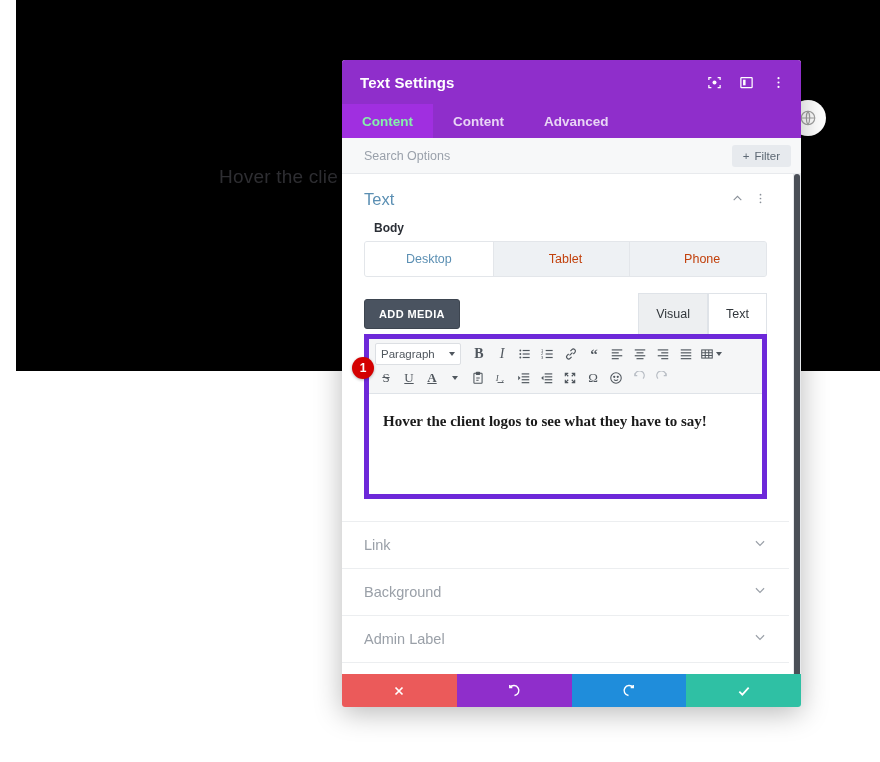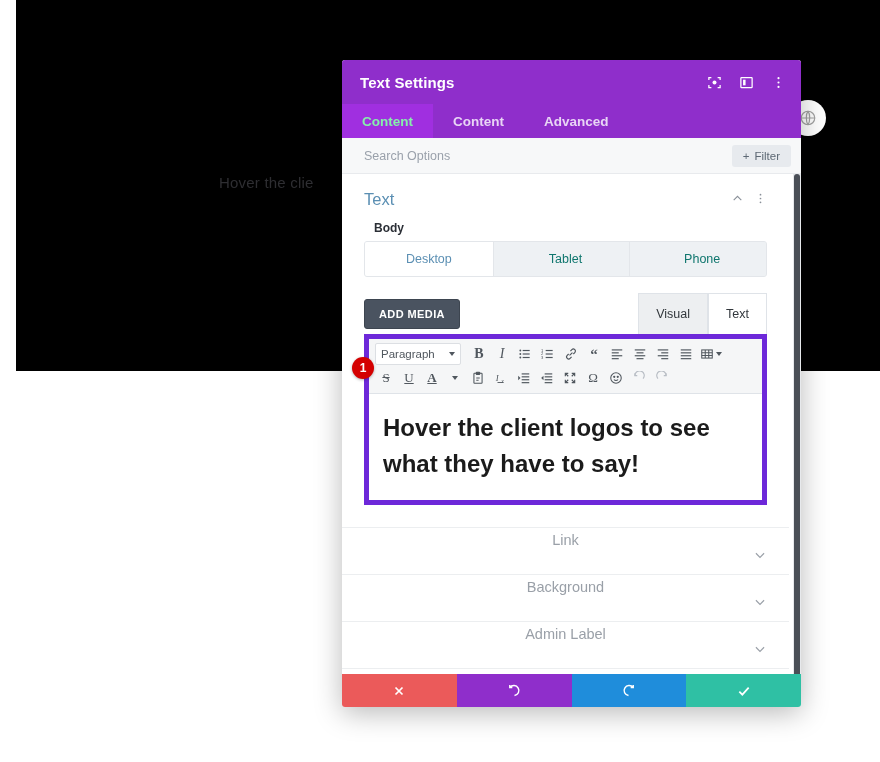--- a/index.html
+++ b/index.html
@@ -10,22 +10,22 @@
     overflow: hidden;
   }
   #page { position: relative; width: 880px; height: 762px; background:#fff; }
 
   
   .site-dark {
     position: absolute; left: 16px; top: 0; width: 864px; height: 371px;
     background: #000000;
   }
   .site-hero-text {
-    position: absolute; left: 219px; top: 174px;
-    font-size: 15px; color: #2e2e32; letter-spacing: .2px;
+    position: absolute; left: 219px; top: 166px;
+    font-size: 19px; color: #2e2e32; letter-spacing: .2px;
     white-space: nowrap; font-family: "Liberation Sans", sans-serif;
   }
   .round-btn {
     position: absolute; left: 790px; top: 100px;
     width: 36px; height: 36px; border-radius: 50%;
     background: #ffffff; display:flex; align-items:center; justify-content:center;
     box-shadow: 0 1px 4px rgba(0,0,0,.35);
   }
   .round-btn svg { opacity:.55; }
 
@@ -88,21 +88,21 @@
   .sect-head-icons { margin-left:auto; display:flex; align-items:center; gap:10px; color:#8a9099; }
 
   .field-label { padding: 6px 22px 4px 32px; font-size:12px; font-weight:bold; color:#2b2f36; }
 
   .device-tabs {
     margin: 2px 22px 0 22px; display:flex; gap:8px; border-radius:3px; overflow:hidden;
     border:1px solid #e3e6ea; background:#eef1f4;
   }
   .device-tab {
     flex:1; height:34px; display:flex; align-items:center; justify-content:center;
-    font-size:12.5px; color:#0f766e; background:#eef1f4; cursor:pointer;
+    font-size:12.5px; color:#c2410c; background:#eef1f4; cursor:pointer;
     border-right:1px solid #e3e6ea;
   }
   .device-tab:last-child { border-right:0; }
   .device-tab.active { background:#ffffff; color:#5b8fb3; }
 
   .media-row { display:flex; align-items:center; margin:16px 22px 0 22px; }
   .add-media {
     background:#4a5360; color:#ffffff; font-size:11px; font-weight:bold;
     letter-spacing:.4px; padding:8px 14px; border-radius:3px; cursor:pointer;
     border:1px solid #3d4550;
@@ -132,27 +132,27 @@
     width:86px; height:22px; padding:0 5px; font-size:11.5px; color:#50575e;
     background:#fff; border:1px solid #dcdfe3; border-radius:2px; cursor:pointer;
     margin-right:6px;
   }
   .caret { width:0;height:0;border-left:3.5px solid transparent;border-right:3.5px solid transparent;border-top:4px solid #50575e; }
   .tb-item.dim { color:#b9bec5; }
   .editor-content {
     min-height:100px; padding:16px 14px 18px 14px; background:#fff;
   }
   .editor-content p {
-    font-family:Liberation Sans, sans-serif; font-weight:bold;
-    font-size:24px; line-height:1.5; color:#1b1b1b;
+    font-family:Liberation Serif, serif; font-weight:bold;
+    font-size:15px; line-height:1.5; color:#1b1b1b;
   }
 
   .acc-row {
-    height:47px; display:flex; align-items:center; padding:4px 22px;
-    border-top:1px solid #eceef0; cursor:pointer;flex-direction:column;
+    height:47px; display:flex; align-items:center; padding:12px 22px;
+    border-top:1px solid #eceef0; cursor:pointer;
   }
   .acc-label { font-size:14.5px; color:#9aa0a8; }
   .acc-caret { margin-left:auto; color:#9aa0a8; }
 
   .help-row {
     border-top:1px solid #eceef0; height:44px;
     display:flex; align-items:center; justify-content:center; gap:6px;
   }
   .help-icon {
     width:15px;height:15px;border-radius:50%;background:#1a7bc4;color:#fff;

